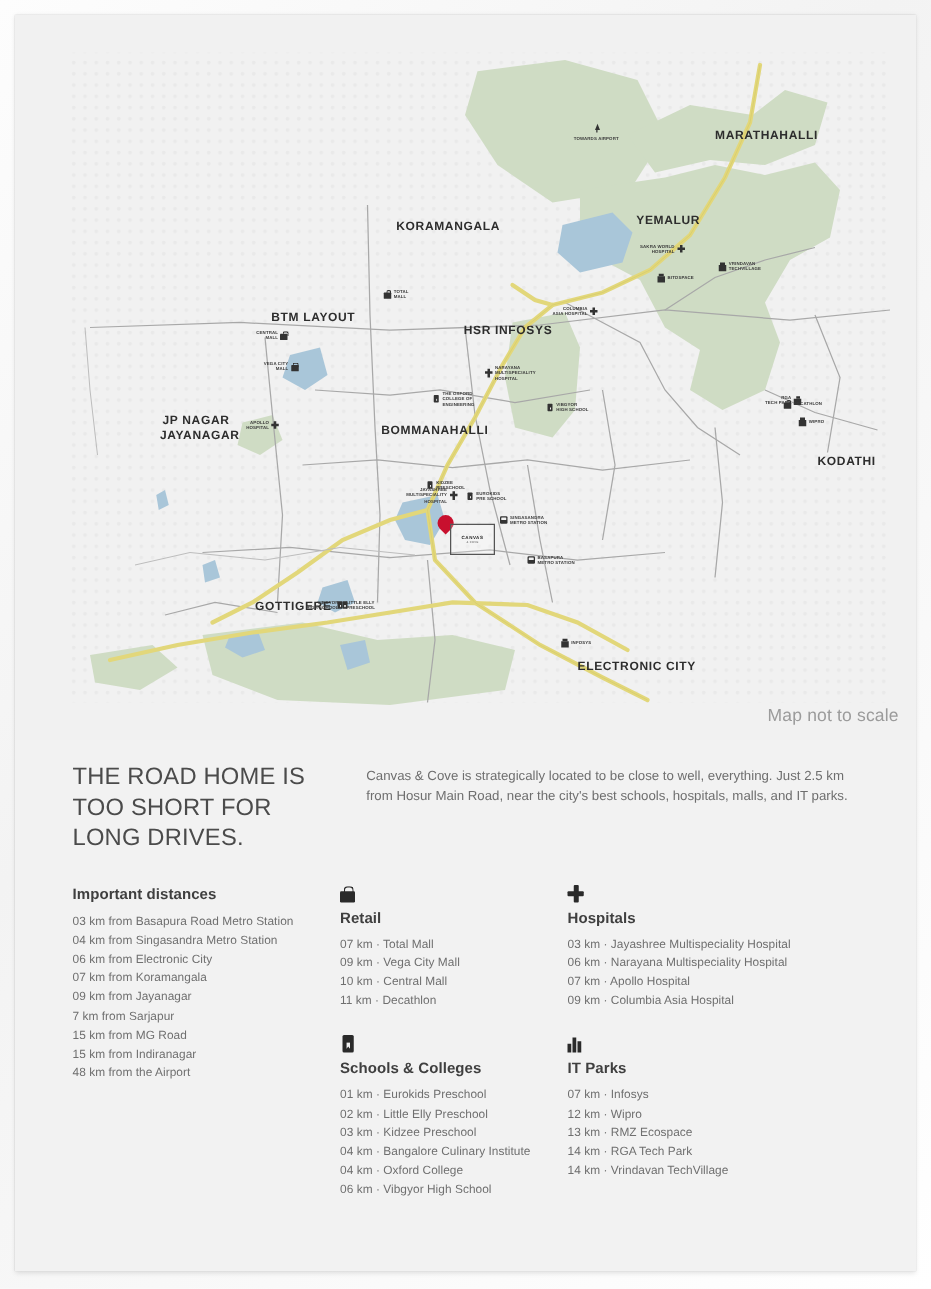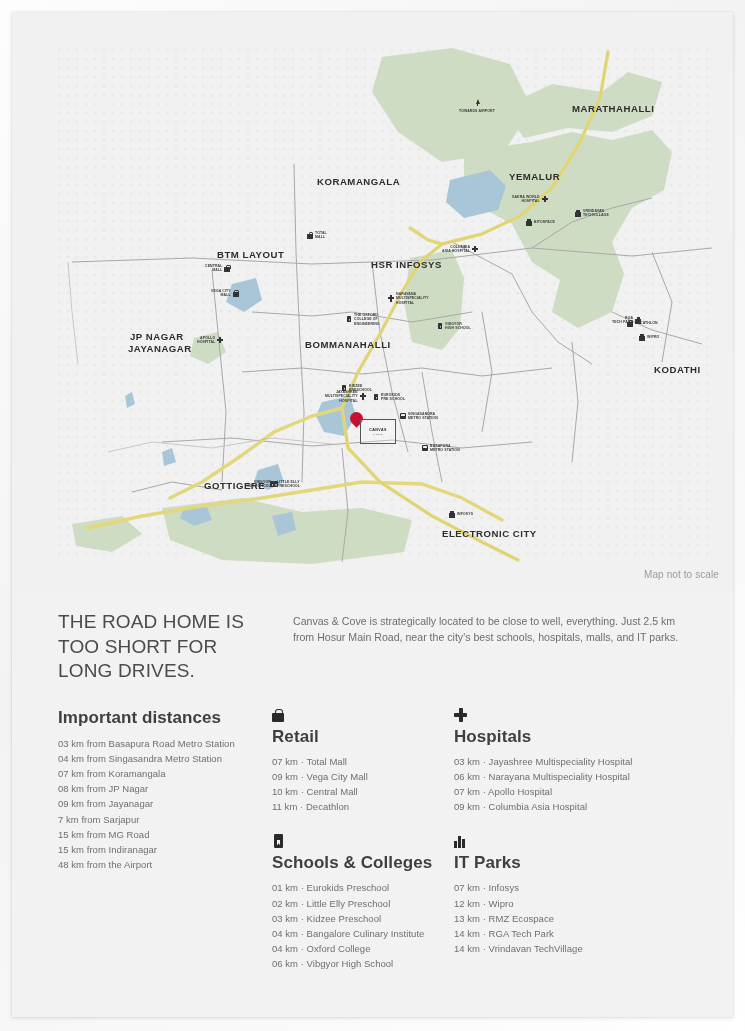--- a/index.html
+++ b/index.html
@@ -136,21 +136,21 @@
     width:36px;height:25px;
     border:.8px solid #555;background:rgba(255,255,255,.22);
     display:flex;flex-direction:column;align-items:center;justify-content:center;
     gap:1px;
   }
   #project-label .nm{font-size:3.6px;font-weight:bold;letter-spacing:.12em;color:#222;}
   #project-label .sb{font-size:2.2px;letter-spacing:.1em;color:#555;}
 
   #map-note{
     position:absolute; right:14px; bottom:12px;
-    font-size:10px; color:#9b9b9b; letter-spacing:.01em;padding-left:32px;
+    font-size:14px; color:#9b9b9b; letter-spacing:.01em;padding-left:32px;
   }
 
   
   #content { position: relative; padding: 18px 46px 0 46px; }
 
   #intro { display: flex; gap: 22px; align-items: flex-start; }
 
   #headline{
     width: 213px;
     font-size: 19px;
@@ -170,21 +170,21 @@
 
   #columns{
     display:flex;
     margin-top: 24px;
   }
   #col-distances{ width: 214px; flex:none; }
   #col-mid{ width: 182px; flex:none; }
   #col-right{ flex:1; }
 
   h3.secttl{
-    font-size: 17px;
+    font-size: 12px;
     font-weight: bold;
     color: #3f3f3f;
     letter-spacing: .005em;
     margin-bottom: 8px;
   }
   ul.plist{ list-style:none; }
   ul.plist li{
     font-size: 9.5px;
     line-height: 1.59;
     color: #6f6f6f;
@@ -288,21 +288,21 @@
           <div class="maplabel loc-big" style="left: 116px; top: 331px;">JAYANAGAR</div>
           <div class="maplabel loc-big" style="left: 276px; top: 164px; padding-left: 29px;">KORAMANGALA</div>
           <div class="maplabel loc-big" style="left: 560px; top: 91px;">MARATHAHALLI</div>
           <div class="maplabel loc-big" style="left: 497px; top: 159px;">YEMALUR</div>
           <div class="maplabel loc-big" style="left: 205px; top: 237px;">BTM LAYOUT</div>
           <div class="maplabel loc-big" style="left: 359px; top: 247px;">HSR INFOSYS</div>
           <div class="maplabel loc-big" style="left: 118px; top: 319px;">JP NAGAR</div>
           <div class="maplabel loc-big" style="left: 293px; top: 327px;">BOMMANAHALLI</div>
           <div class="maplabel loc-big" style="left: 626px; top: 352px; padding-left: 16px;">KODATHI</div>
           <div class="maplabel loc-big" style="left: 148px; top: 468px; margin-left: 44px;">GOTTIGERE</div>
-          <div class="maplabel loc-big" style="left: 430px; top: 516px;">ELECTRONIC CITY</div>
+          <div class="maplabel loc-big" style="left: 450px; top: 516px;">ELECTRONIC CITY</div>
         </div>
 
       <div id="poi-labels">
           <div class="poi rt" style="left: 447px; top: 87px; flex-direction: column; align-items: center;">
             <span class="picon ic-air"></span>
             <span class="ptxt">TOWARDS AIRPORT</span>
           </div>
           <div class="poi rt" style="left: 295px; top: 219px;">
             <span class="picon ic-bag"></span>
             <span class="ptxt">TOTAL<br>MALL</span>
@@ -411,22 +411,22 @@
         <p id="blurb">Canvas &amp; Cove is strategically located to be close to well, everything. Just 2.5 km from Hosur Main Road, near the city's best schools, hospitals, malls, and IT parks.</p>
       </div>
 
       <div id="columns">
 
         <div id="col-distances">
           <h3 class="secttl">Important distances</h3>
           <ul class="plist" id="distance-list">
               <li>03 km from Basapura Road Metro Station</li>
               <li>04 km from Singasandra Metro Station</li>
+              <li>06 km from Electronic City</li>
               <li>07 km from Koramangala</li>
-              <li>08 km from JP Nagar</li>
               <li>09 km from Jayanagar</li>
               <li>7 km from Sarjapur</li>
               <li>15 km from MG Road</li>
               <li>15 km from Indiranagar</li>
               <li>48 km from the Airport</li>
             </ul>
         </div>
 
         <div id="col-mid">
           <div class="catblock">

